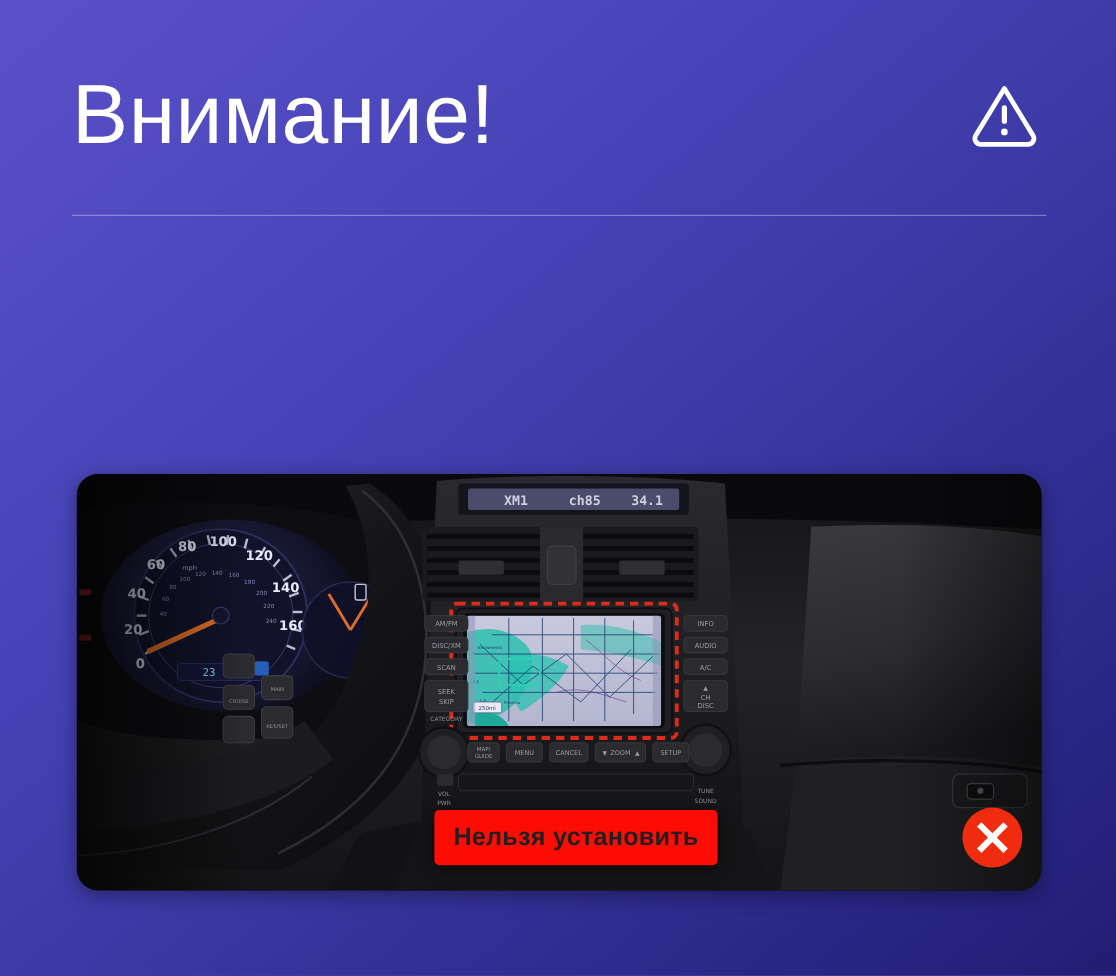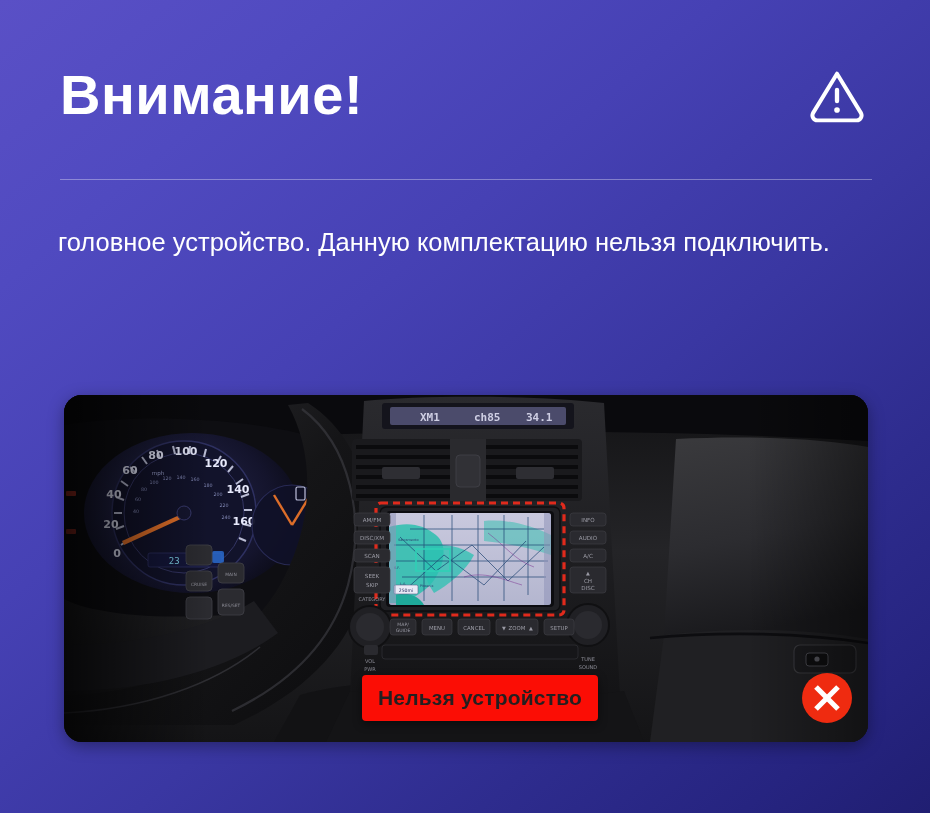--- a/index.html
+++ b/index.html
@@ -36,22 +36,22 @@
     left: 60px;
     top: 52px;
     width: 812px;
     height: 86px;
     display: flex;
     align-items: center;
     justify-content: space-between;
   }
   #title {
     color: #ffffff;
-    font-size: 56px;
-    font-weight: bold;
+    font-size: 70px;
+    font-weight: normal;
     letter-spacing: 0.5px;
     line-height: 1;
     white-space: nowrap;
   }
   #warn-icon {
     width: 58px;
     height: 58px;
     flex: 0 0 auto;
     margin-right: 6px;
   }
@@ -143,21 +143,20 @@
         <path d="M32 8.5 L58.5 52 a5.5 5.5 0 0 1 -4.8 8 H10.3 a5.5 5.5 0 0 1 -4.8 -8 Z" fill="none" stroke="#ffffff" stroke-width="4.4" stroke-linejoin="round" stroke-linecap="round"></path>
         <rect x="29.6" y="24" width="4.8" height="17" rx="2.4" fill="#ffffff"></rect>
         <circle cx="32" cy="48.5" r="3.1" fill="#ffffff"></circle>
       </svg>
     </div>
   </div>
 
   <div id="divider"></div>
 
   <div id="body-text">
-    <span class="ln">головное устройство. Данную комплектацию нельзя подключить.</span>
   </div>
 
   <div id="photo">
     <svg id="photo-svg" viewBox="0 0 804 347" preserveAspectRatio="none" aria-hidden="true">
       <defs>
         <linearGradient id="dashGrad" x1="0" y1="0" x2="0" y2="1">
           <stop offset="0%" stop-color="#131315"></stop>
           <stop offset="45%" stop-color="#242427"></stop>
           <stop offset="100%" stop-color="#141416"></stop>
         </linearGradient>
@@ -432,21 +431,21 @@
         </g>
       </g>
 
       <path d="M286 296 C370 308 470 308 560 296 L580 347 L262 347 Z" fill="#141416"></path>
 
       <rect x="0" y="0" width="804" height="347" fill="url(#vignette)"></rect>
     </svg>
   </div>
 
   <div id="cant-install">
-    <span id="cant-install-label">Нельзя устройство</span>
+    <span id="cant-install-label">Нельзя установить</span>
   </div>
 
   <div id="x-badge">
     <svg viewBox="0 0 52 52" width="52" height="52" aria-hidden="true">
       <circle cx="26" cy="26" r="25" fill="#ef2b10"></circle>
       <g stroke="#ffffff" stroke-width="5.2" stroke-linecap="butt">
         <line x1="15" y1="15" x2="37" y2="37"></line>
         <line x1="37" y1="15" x2="15" y2="37"></line>
       </g>
     </svg>

